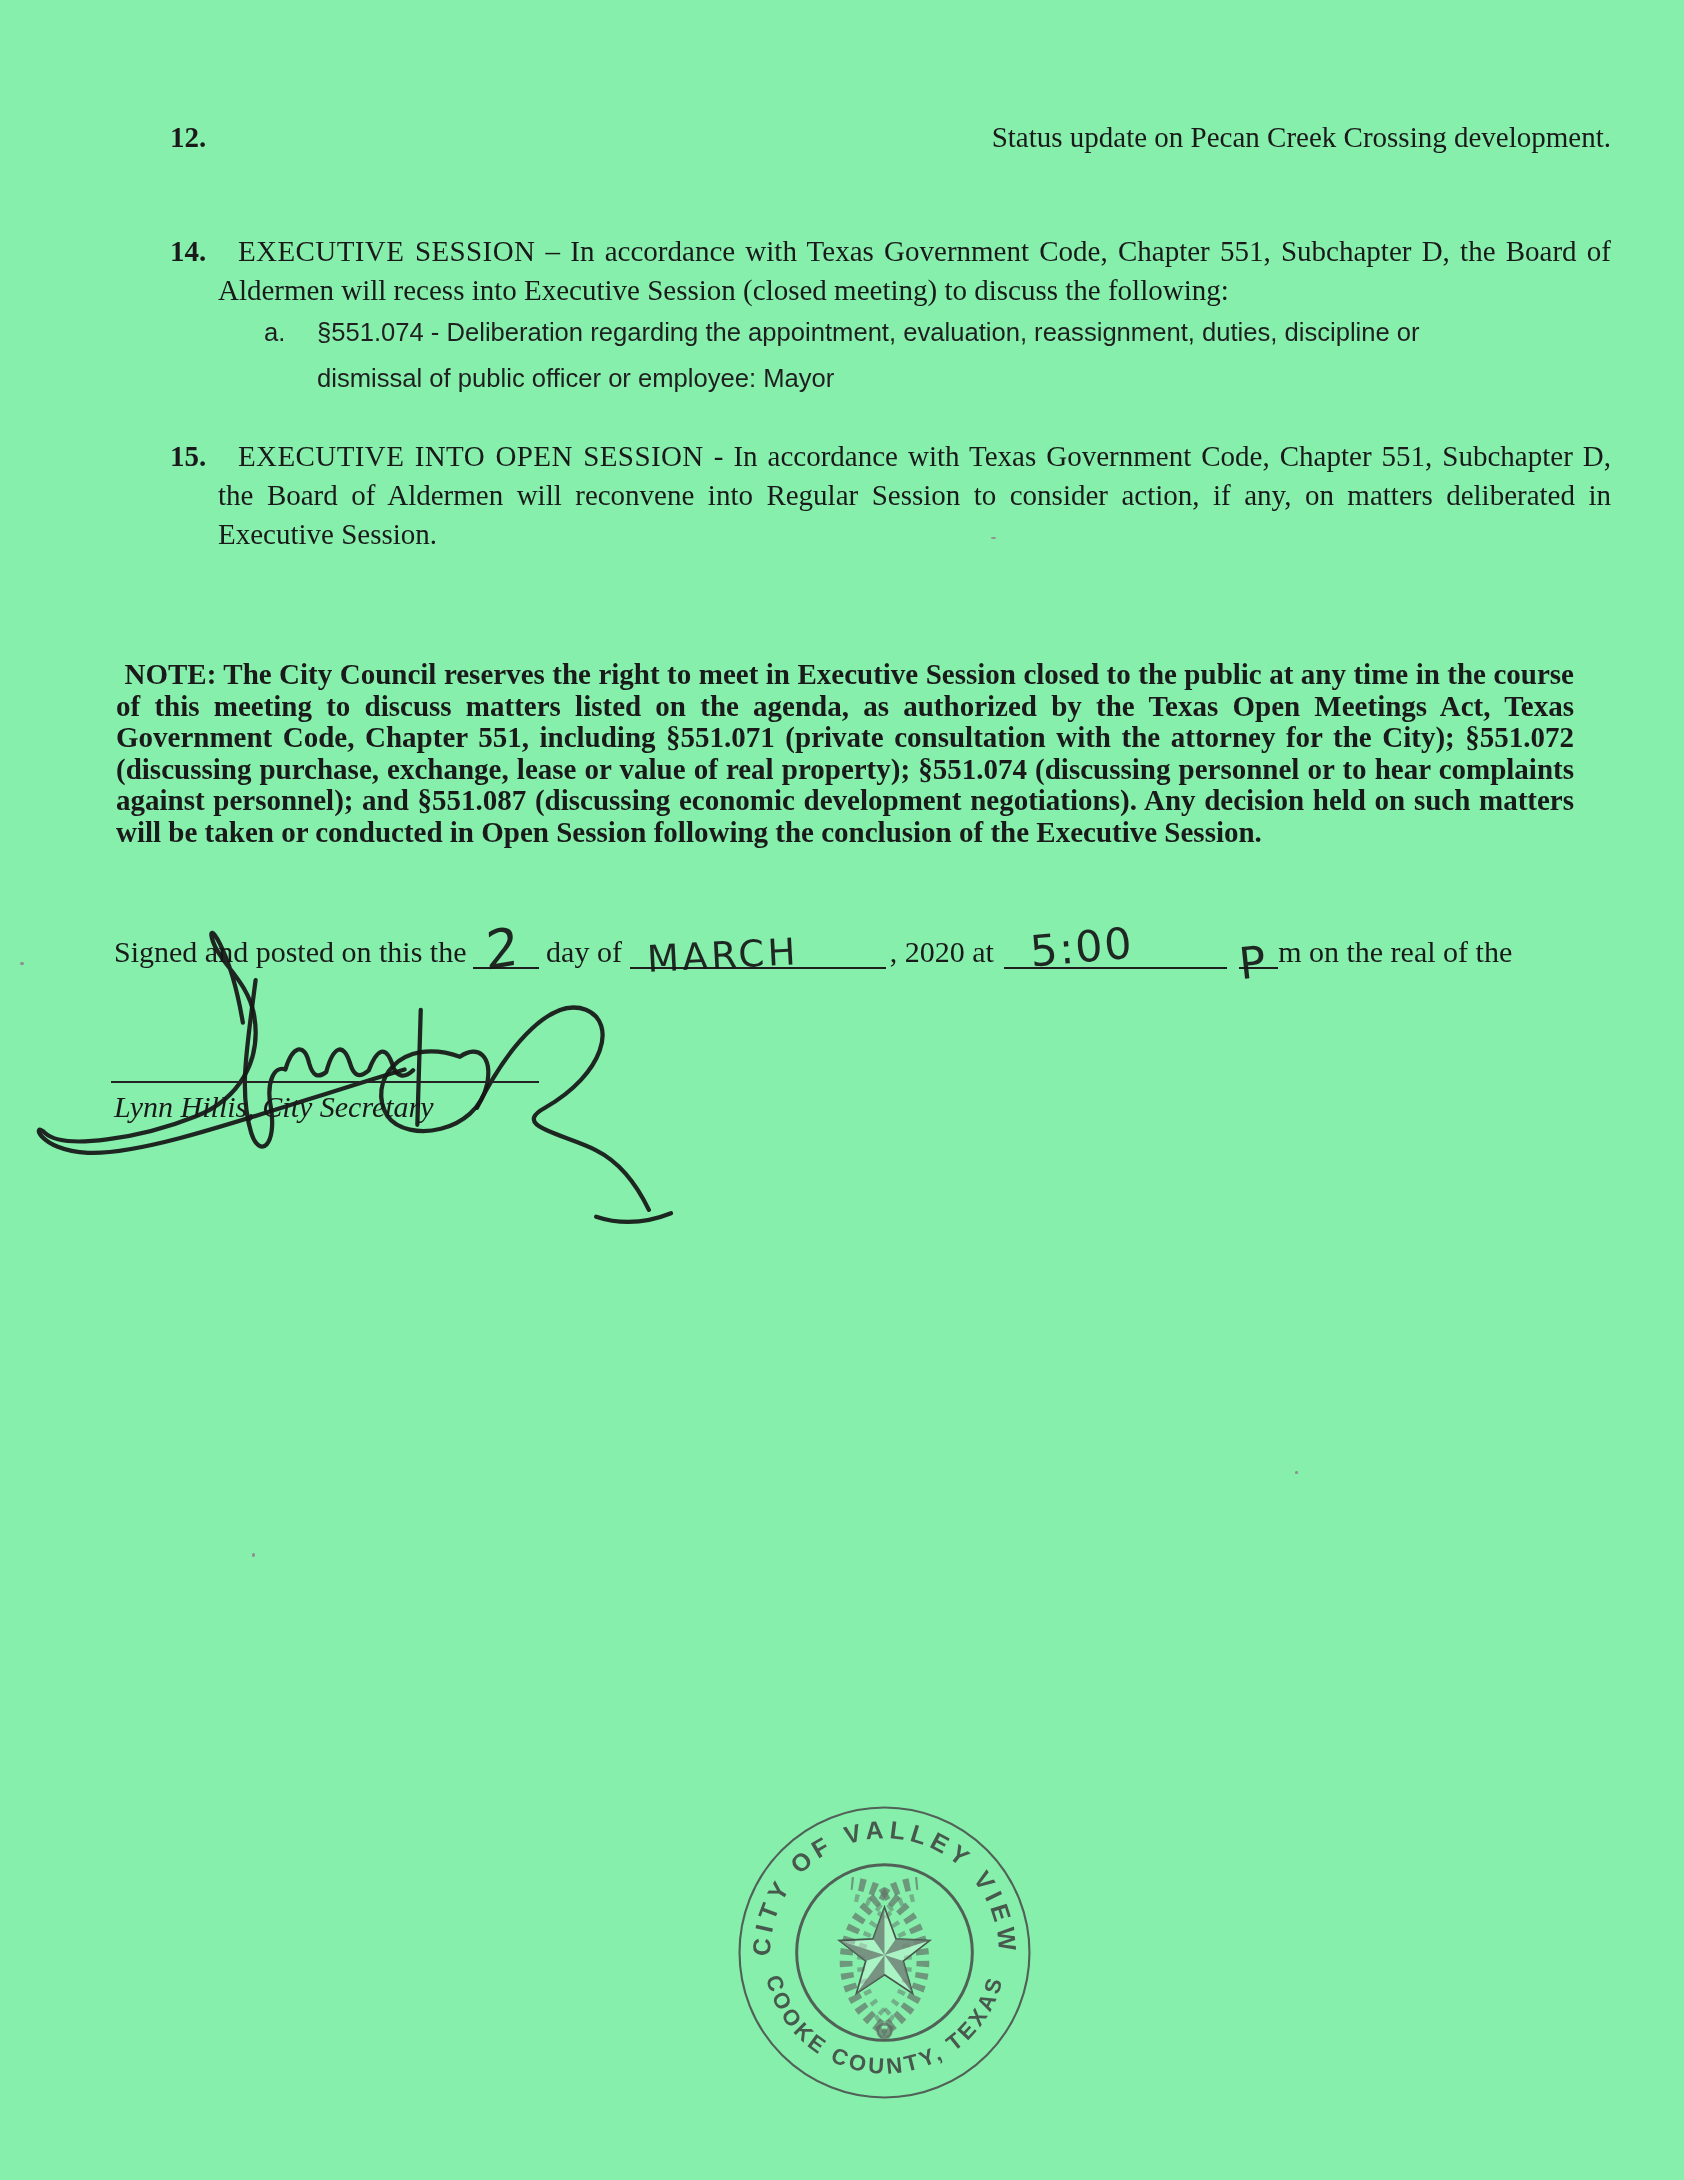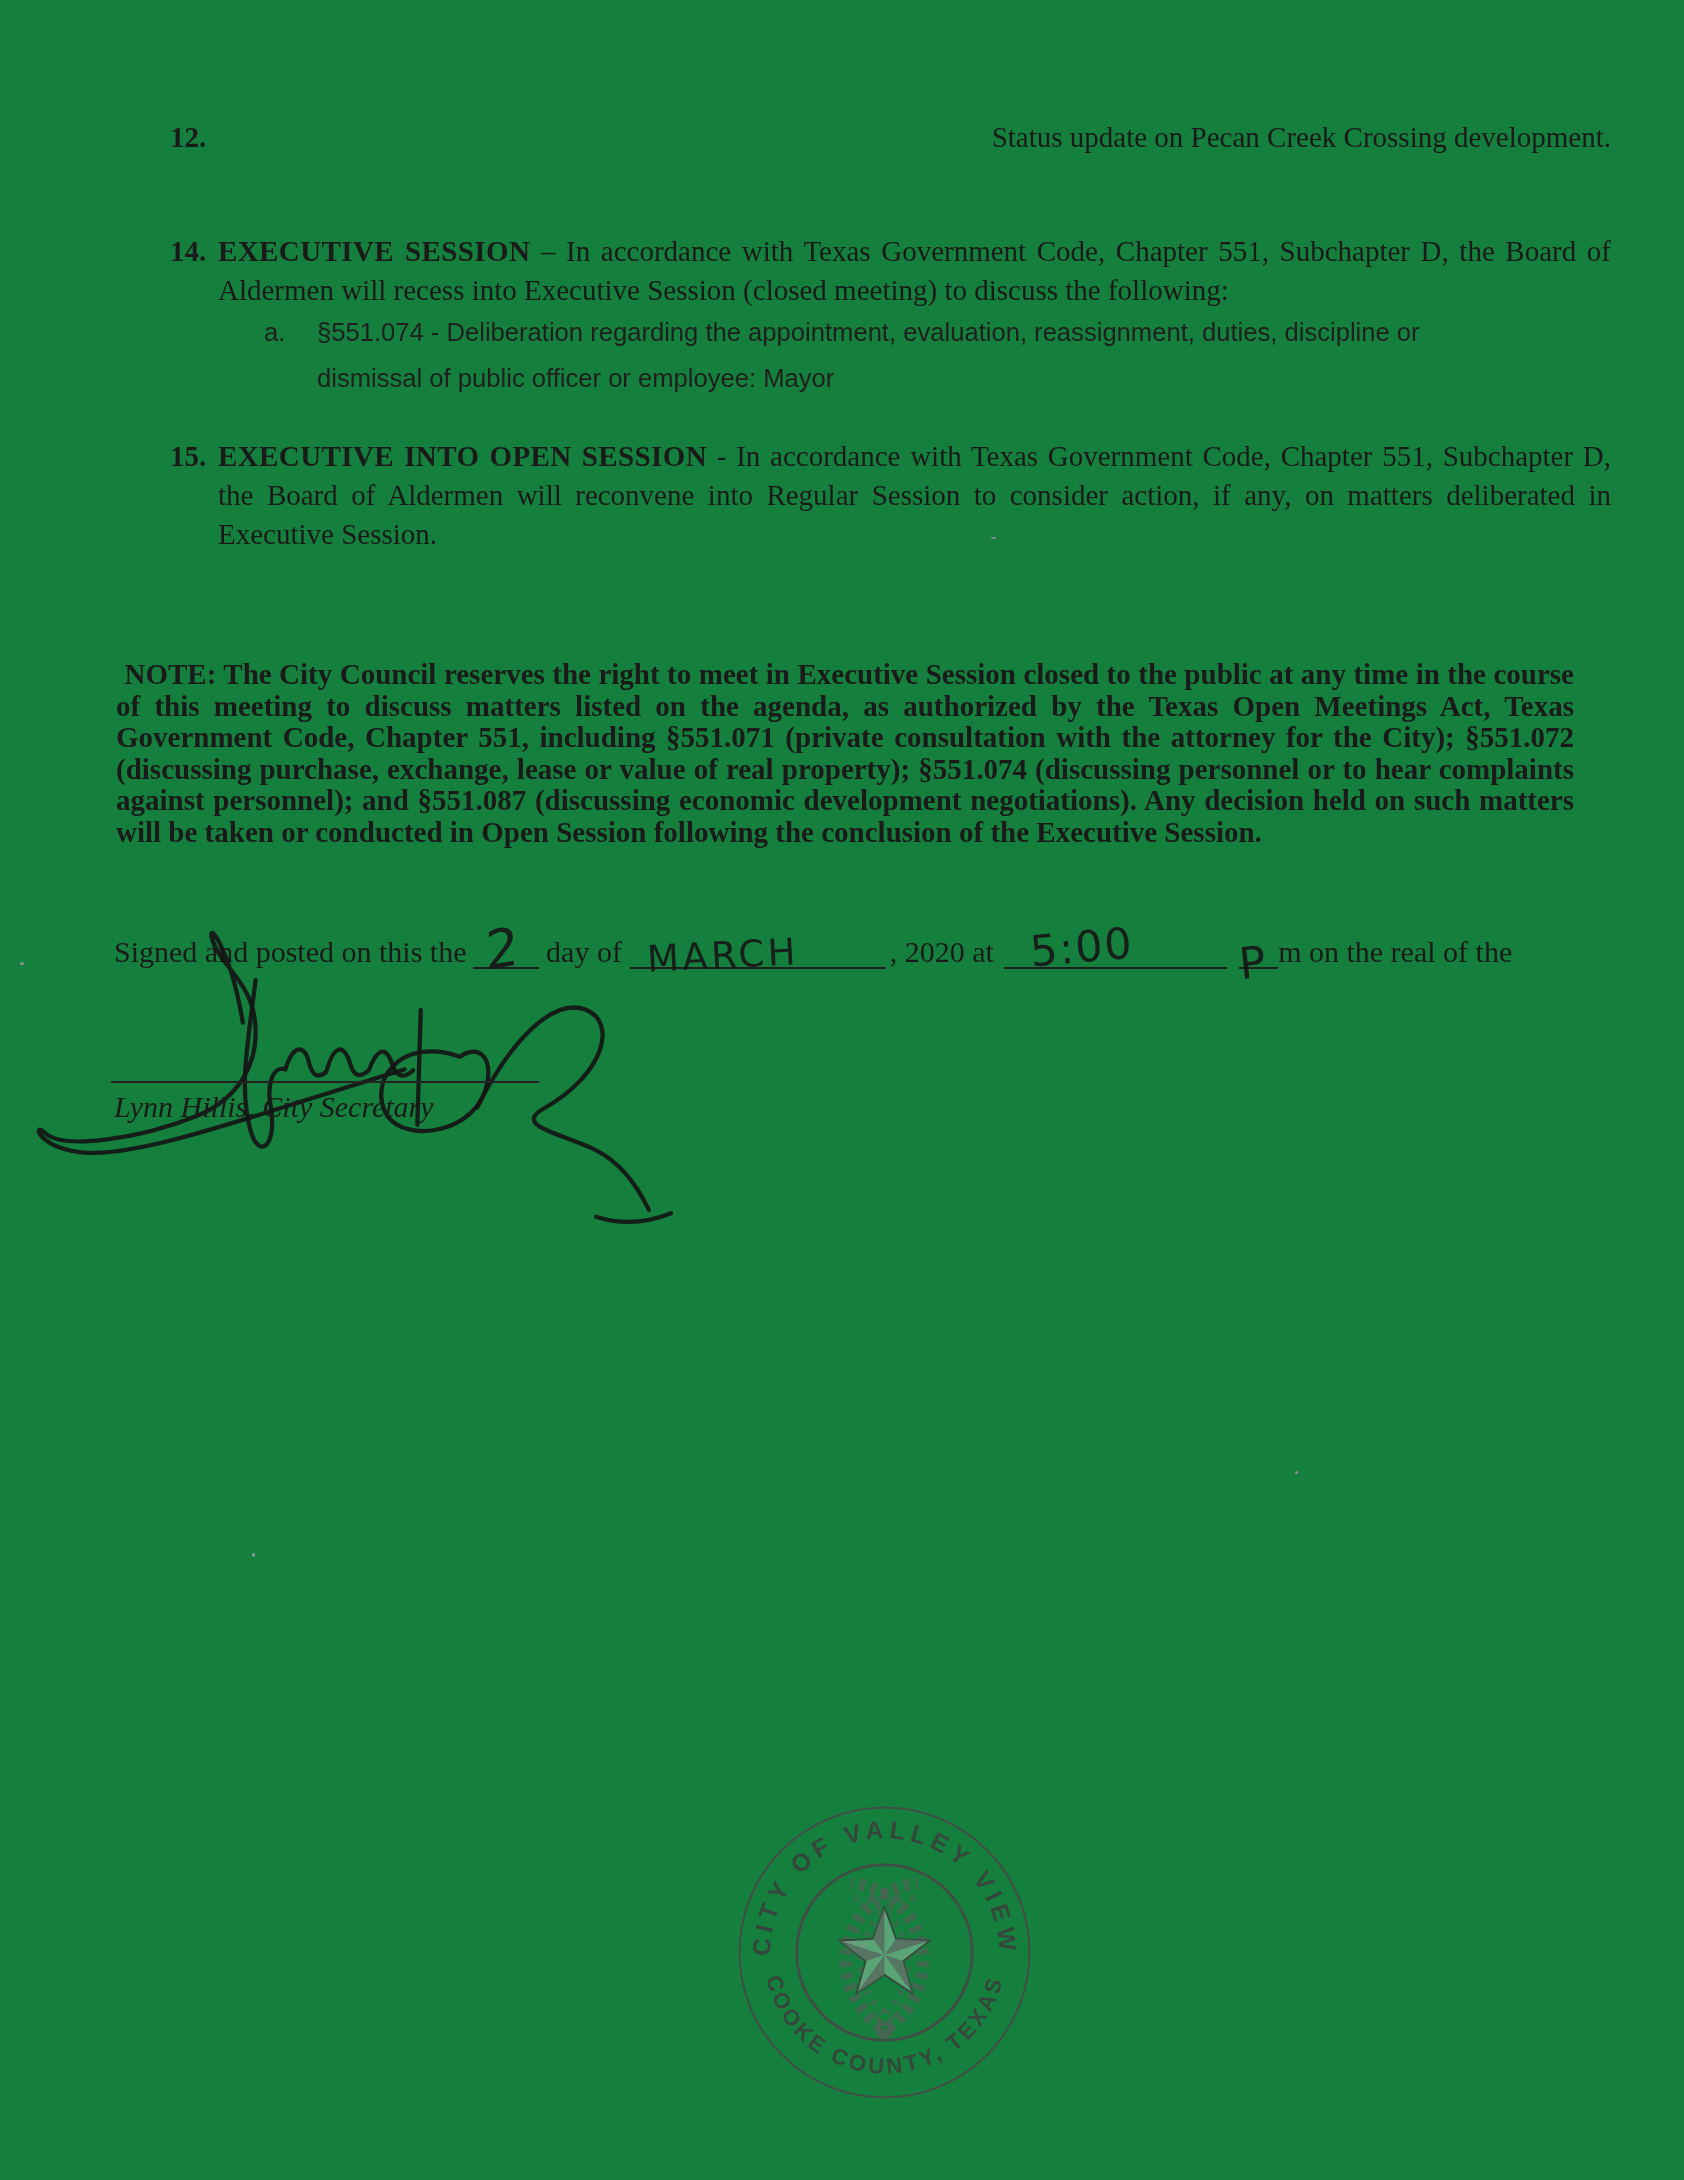--- a/index.html
+++ b/index.html
@@ -1,36 +1,36 @@
 <!DOCTYPE html>
 <html style="font-size:13.6px"><head>
 <meta charset="utf-8">
 <style>
   html,body{margin:0;padding:0;background:#e8e8e8;}
   .page{
     position:relative;
     width:1685px;height:2181px;
-    background:#15803d;
+    background:#86efac;
     font-family:"Liberation Serif", serif;
     color:#1a1a1a;
     overflow:hidden;
   }
   
   .item{
     position:absolute;left:170px;width:1441px;
     padding-left:48px;box-sizing:border-box;
     font-size:29px;line-height:39px;
   }
   .item .num{
     position:absolute;left:0;top:0;
     font-weight:bold;
   }
   .item p{margin:0;text-align:right;}
   .item p.justify{text-align:justify;}
-  .item .lead{font-weight:bold;letter-spacing:0.4px;}
+  .item .lead{font-weight:normal;letter-spacing:0.4px;margin-left:20px;}
   .sub-item{
     position:absolute;left:264px;width:1278px;
     font-family:"Liberation Sans", sans-serif;
     font-size:25.6px;line-height:46px;color:#1f1f1f;
   }
   .sub-item .letter{position:absolute;left:0;top:0;}
   .sub-item p{margin:0 0 0 53px;width:1210px;}
   
   .note-block{
     position:absolute;left:116px;top:659px;width:1458px;

